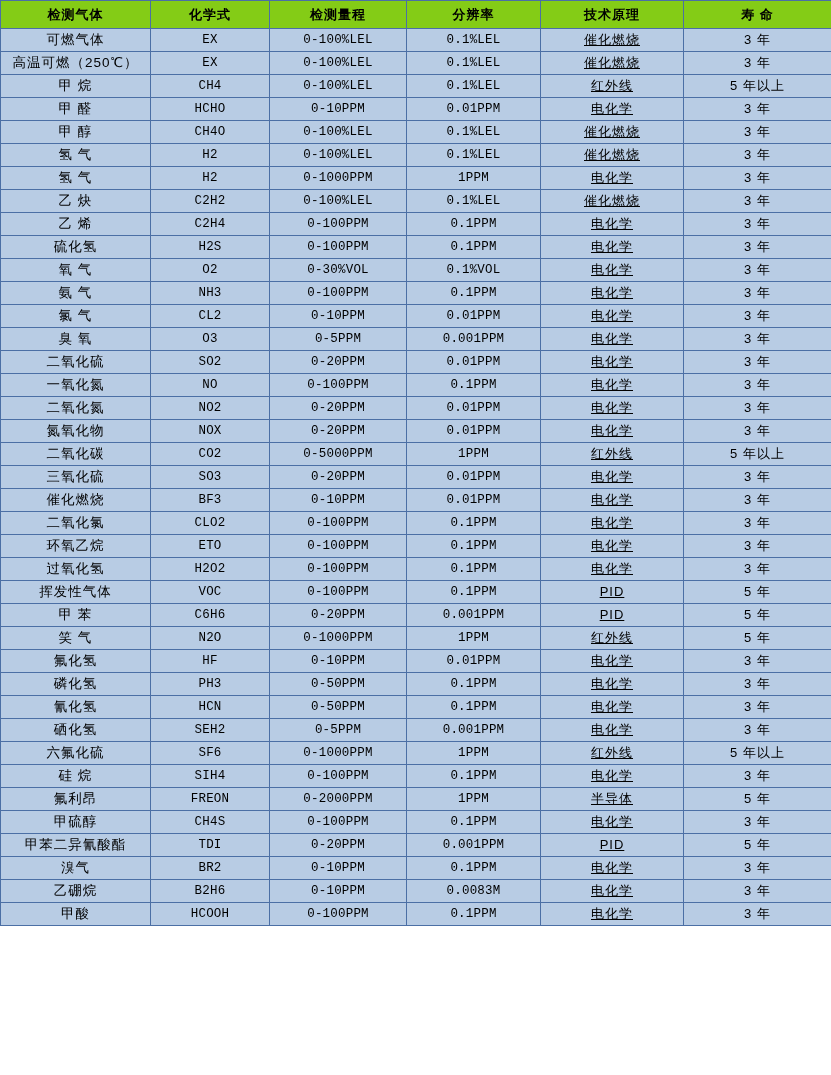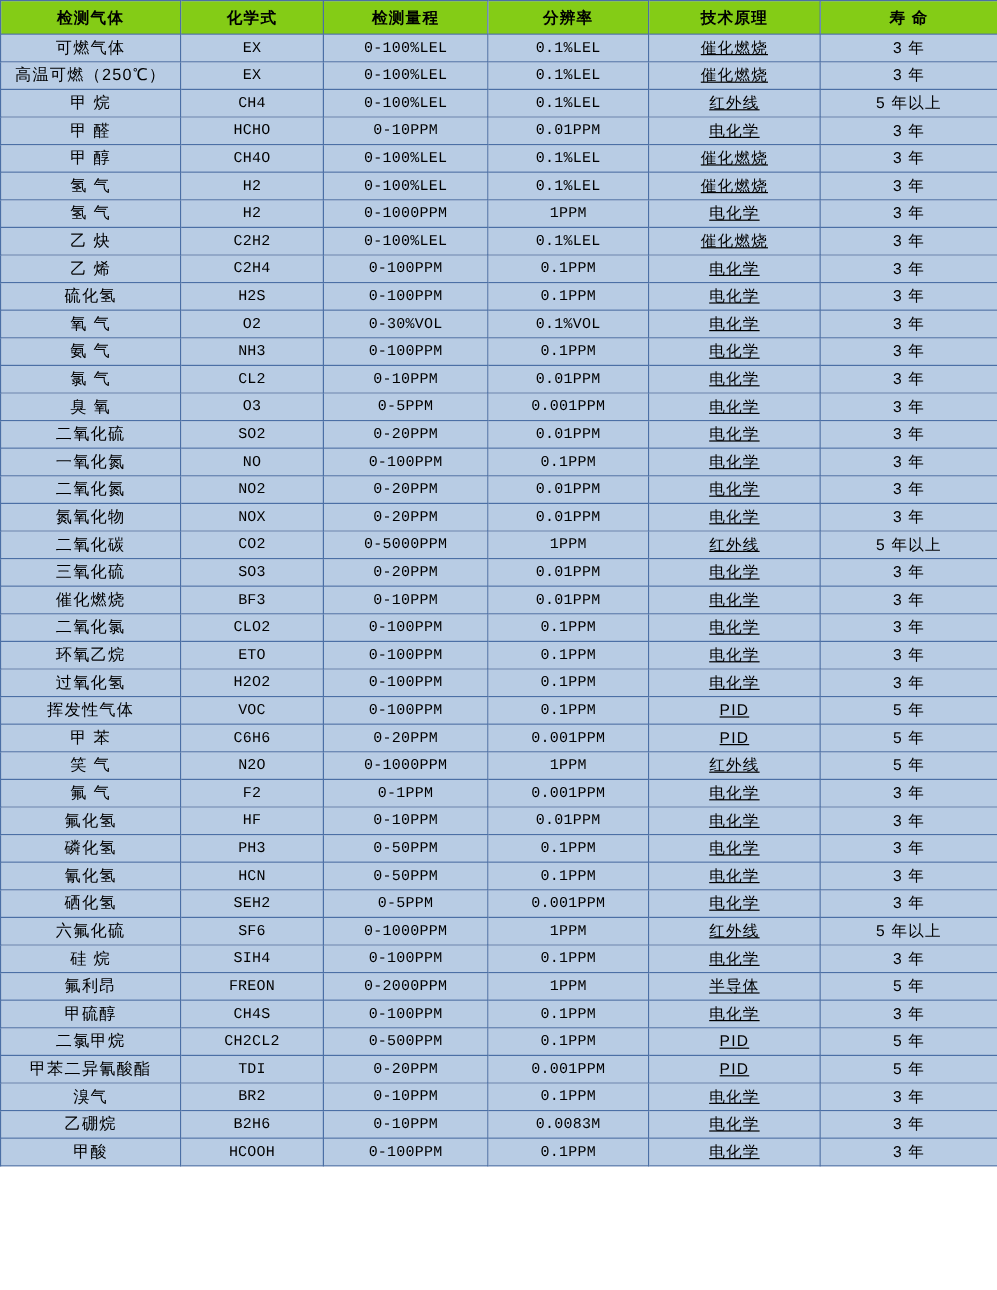--- a/index.html
+++ b/index.html
@@ -305,28 +305,20 @@
         </tr>
         <tr>
           <td class="name">笑 气</td>
           <td class="formula">N2O</td>
           <td class="range">0-1000PPM</td>
           <td class="resolution">1PPM</td>
           <td class="principle">红外线</td>
           <td class="life">5 年</td>
         </tr>
         <tr>
-          <td class="name">氟 气</td>
-          <td class="formula">F2</td>
-          <td class="range">0-1PPM</td>
-          <td class="resolution">0.001PPM</td>
-          <td class="principle">电化学</td>
-          <td class="life">3 年</td>
-        </tr>
-        <tr>
           <td class="name">氟化氢</td>
           <td class="formula">HF</td>
           <td class="range">0-10PPM</td>
           <td class="resolution">0.01PPM</td>
           <td class="principle">电化学</td>
           <td class="life">3 年</td>
         </tr>
         <tr>
           <td class="name">磷化氢</td>
           <td class="formula">PH3</td>
@@ -377,28 +369,20 @@
         </tr>
         <tr>
           <td class="name">甲硫醇</td>
           <td class="formula">CH4S</td>
           <td class="range">0-100PPM</td>
           <td class="resolution">0.1PPM</td>
           <td class="principle">电化学</td>
           <td class="life">3 年</td>
         </tr>
         <tr>
-          <td class="name">二氯甲烷</td>
-          <td class="formula">CH2CL2</td>
-          <td class="range">0-500PPM</td>
-          <td class="resolution">0.1PPM</td>
-          <td class="principle">PID</td>
-          <td class="life">5 年</td>
-        </tr>
-        <tr>
           <td class="name">甲苯二异氰酸酯</td>
           <td class="formula">TDI</td>
           <td class="range">0-20PPM</td>
           <td class="resolution">0.001PPM</td>
           <td class="principle">PID</td>
           <td class="life">5 年</td>
         </tr>
         <tr>
           <td class="name">溴气</td>
           <td class="formula">BR2</td>

